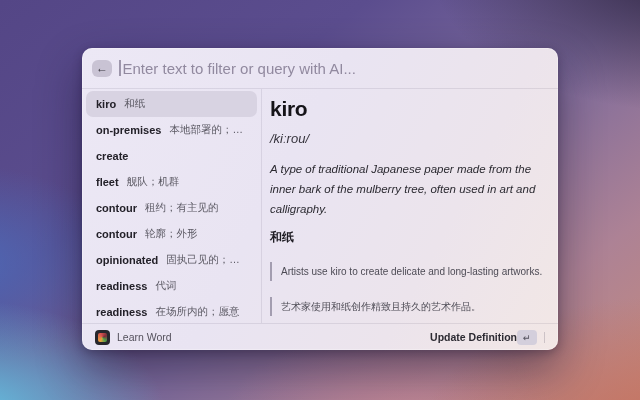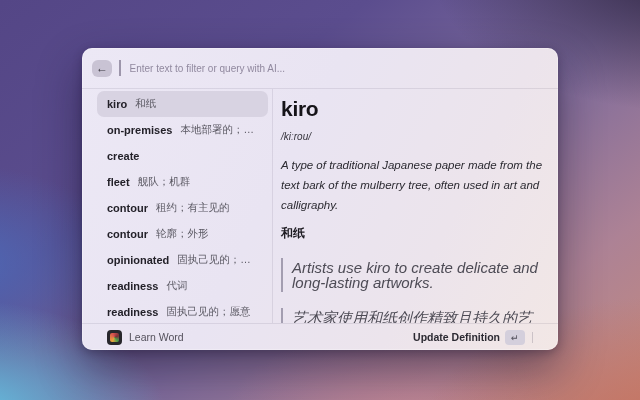--- a/index.html
+++ b/index.html
@@ -28,49 +28,49 @@
   }
   
   .searchbar{height:40px;flex:0 0 40px;display:flex;align-items:center;
     padding:0 10px;border-bottom:1px solid rgba(30,25,55,.09);}
   .back-btn{width:20px;height:17px;border:none;border-radius:6px;background:#c9c3d4;
     display:flex;align-items:center;justify-content:center;cursor:pointer;
     font-size:12px;line-height:1;color:#39363f;padding:0;margin-right:7px;flex:0 0 auto;
     font-family:inherit;}
   .caret{width:1.5px;height:16px;background:#9d96ab;margin-right:2px;flex:0 0 auto;}
   .search-input{flex:1;border:none;outline:none;background:transparent;
-    font-family:inherit;font-size:10px;color:#201e26;padding:0;margin-left:7px;}
+    font-family:inherit;font-size:15px;color:#201e26;padding:0;}
   .search-input::placeholder{color:#91899f;}
   
-  .content{flex:1;display:flex;min-height:0;padding-left:11px;}
+  .content{flex:1;display:flex;min-height:0;}
   .sidebar{width:180px;flex:0 0 180px;border-right:1px solid rgba(30,25,55,.09);
     padding:2px 4px 0 4px;box-sizing:border-box;}
   .row{height:26px;border-radius:7px;display:flex;align-items:center;
     padding:0 10px;cursor:default;overflow:hidden;white-space:nowrap;}
   .row.selected{background:#d8d3e2;}
   .row .word{font-size:11px;font-weight:700;color:#232129;margin-right:8px;flex:0 0 auto;}
   .row .trans{font-size:10.5px;color:#5b5963;overflow:hidden;text-overflow:ellipsis;}
   
   .detail{flex:1;padding:8px 14px 0 8px;overflow:hidden;}
   .title{font-size:21px;font-weight:700;color:#151318;letter-spacing:-.3px;margin:0 0 7px;}
-  .pron{font-style:italic;font-size:10px;color:#36343d;margin:10px 0 13px;}
+  .pron{font-style:italic;font-size:13px;color:#36343d;margin:10px 0 13px;}
   .definition{font-style:italic;font-size:11.5px;line-height:20px;color:#2b2a31;margin:0 0 10px;}
   .zh-heading{font-size:12px;font-weight:700;color:#1d1b22;margin:0 0 13px;}
   .quote{border-left:2.5px solid #a39db0;padding:2px 0 2px 9px;margin:16px 0 13px;
-    font-style:italic;font-size:15px;line-height:15px;color:#4d4b55;}
+    font-size:10px;line-height:15px;color:#4d4b55;}
   
   .footer{height:26px;flex:0 0 26px;display:flex;align-items:center;gap:7px;
-    padding:0 25px;border-top:1px solid rgba(30,25,55,.09);}
+    padding:0 13px;border-top:1px solid rgba(30,25,55,.09);}
   .app-icon{width:15px;height:15px;border-radius:4px;background:#28272c;
     display:flex;align-items:center;justify-content:center;flex:0 0 auto;}
   .app-icon-blob{width:9px;height:9px;border-radius:2px;
     background:conic-gradient(from 210deg,#e8a33d,#d9534f 35%,#7a2f3a 60%,#4da04a 80%,#e8a33d);}
   .app-name{font-size:10.5px;color:#55525d;}
   .footer-right{margin-left:auto;display:flex;align-items:center;gap:7px;}
-  .footer-action{display:flex;align-items:center;gap:5px;cursor:pointer;}
+  .footer-action{display:flex;align-items:center;cursor:pointer;}
   .action-label{font-size:10.5px;color:#4e4b56;}
   .action-label.bold{font-weight:700;color:#2c2a32;}
   .key{min-width:12px;height:15px;padding:0 4px;background:#d4cfdc;border-radius:4px;
     font-size:9.5px;line-height:15px;text-align:center;color:#55525e;}
   .vdiv{width:1px;height:11px;background:rgba(40,35,60,.18);}
 </style>
 </head>
 <body>
 
 <div class="desktop">
@@ -112,28 +112,28 @@
           <div class="row">
     <span class="word">opinionated</span>
     <span class="trans">固执己见的；有主见的</span>
   </div>
           <div class="row">
     <span class="word">readiness</span>
     <span class="trans">代词</span>
   </div>
           <div class="row">
     <span class="word">readiness</span>
-    <span class="trans">固执己见的；愿意</span>
+    <span class="trans">在场所内的；愿意</span>
   </div>
         </div>
 
       <div class="detail">
         <div class="title">kiro</div>
         <div class="pron">/kiːrou/</div>
-        <div class="definition">A type of traditional Japanese paper made from the text bark of the mulberry tree, often used in art and calligraphy.</div>
+        <div class="definition">A type of traditional Japanese paper made from the inner bark of the mulberry tree, often used in art and calligraphy.</div>
         <div class="zh-heading">和纸</div>
         <div class="quote">Artists use kiro to create delicate and long-lasting artworks.</div>
         <div class="quote">艺术家使用和纸创作精致且持久的艺术作品。</div>
 
       </div>
     </div>
 
     <div class="footer">
       <span class="app-icon">
         <span class="app-icon-blob"></span>

